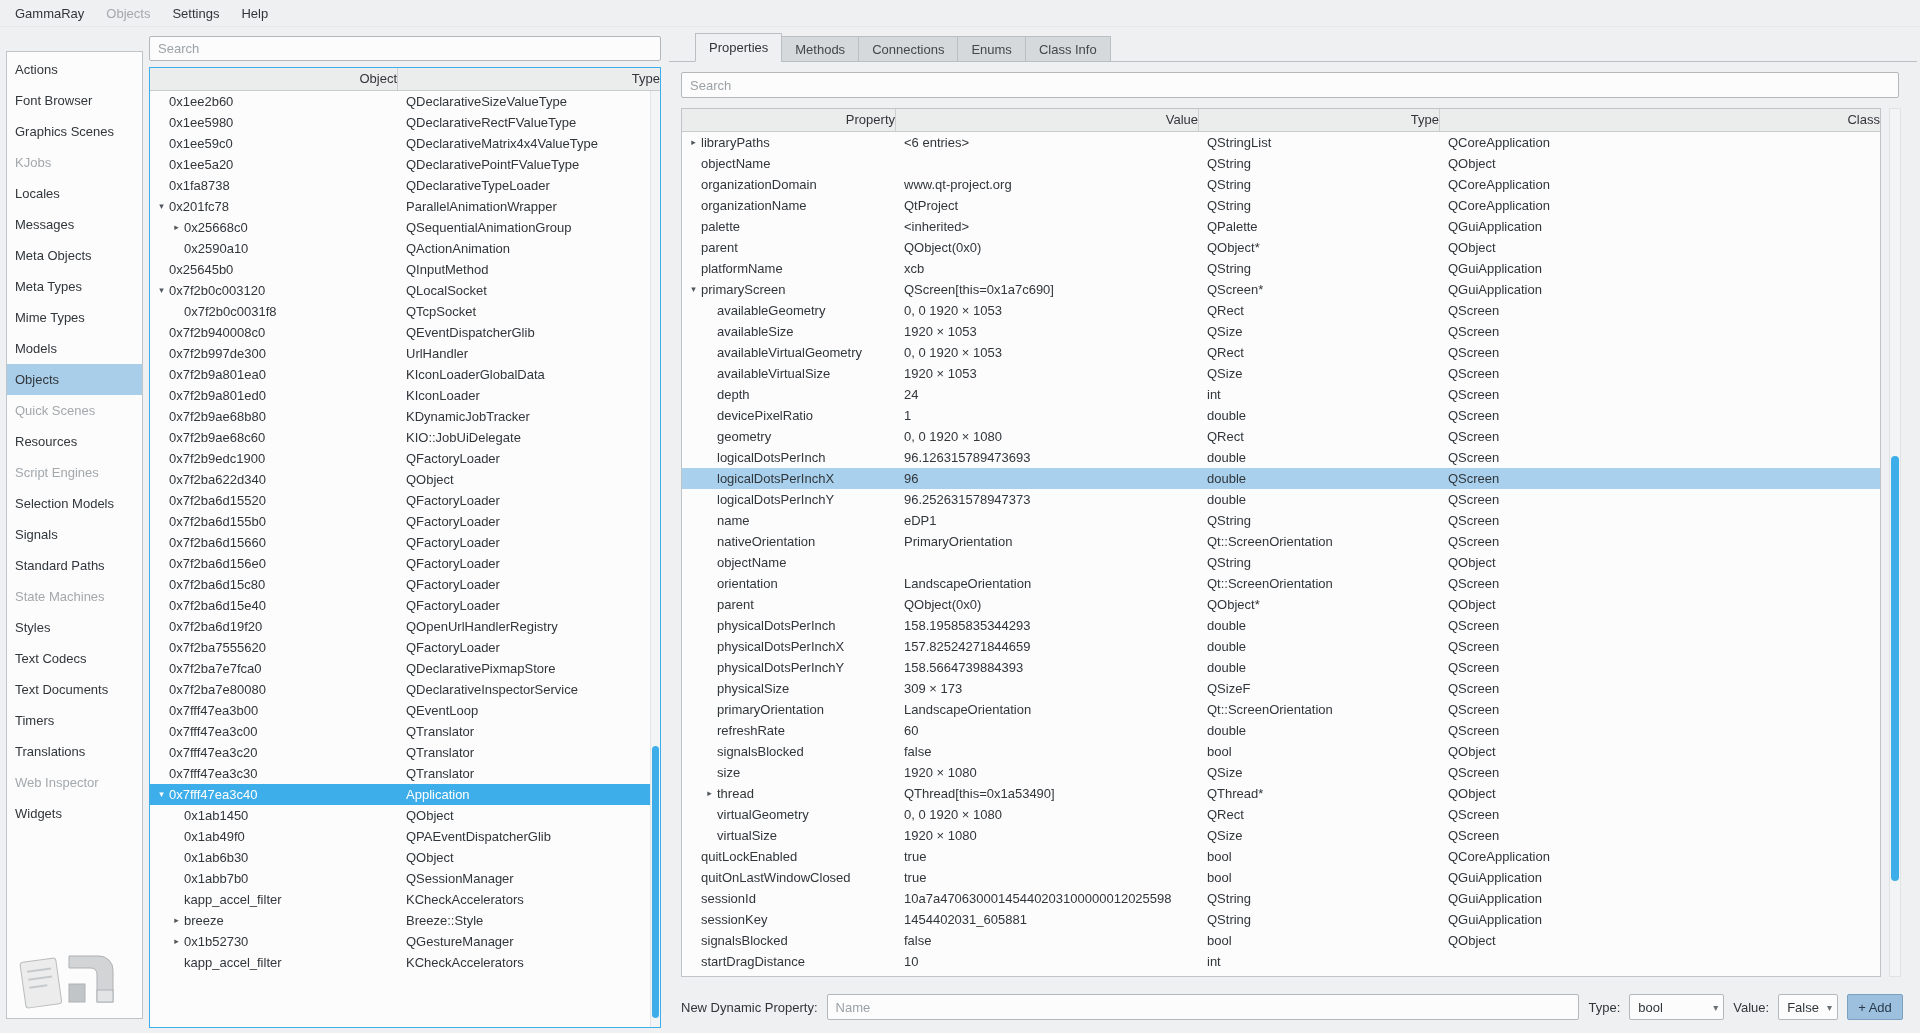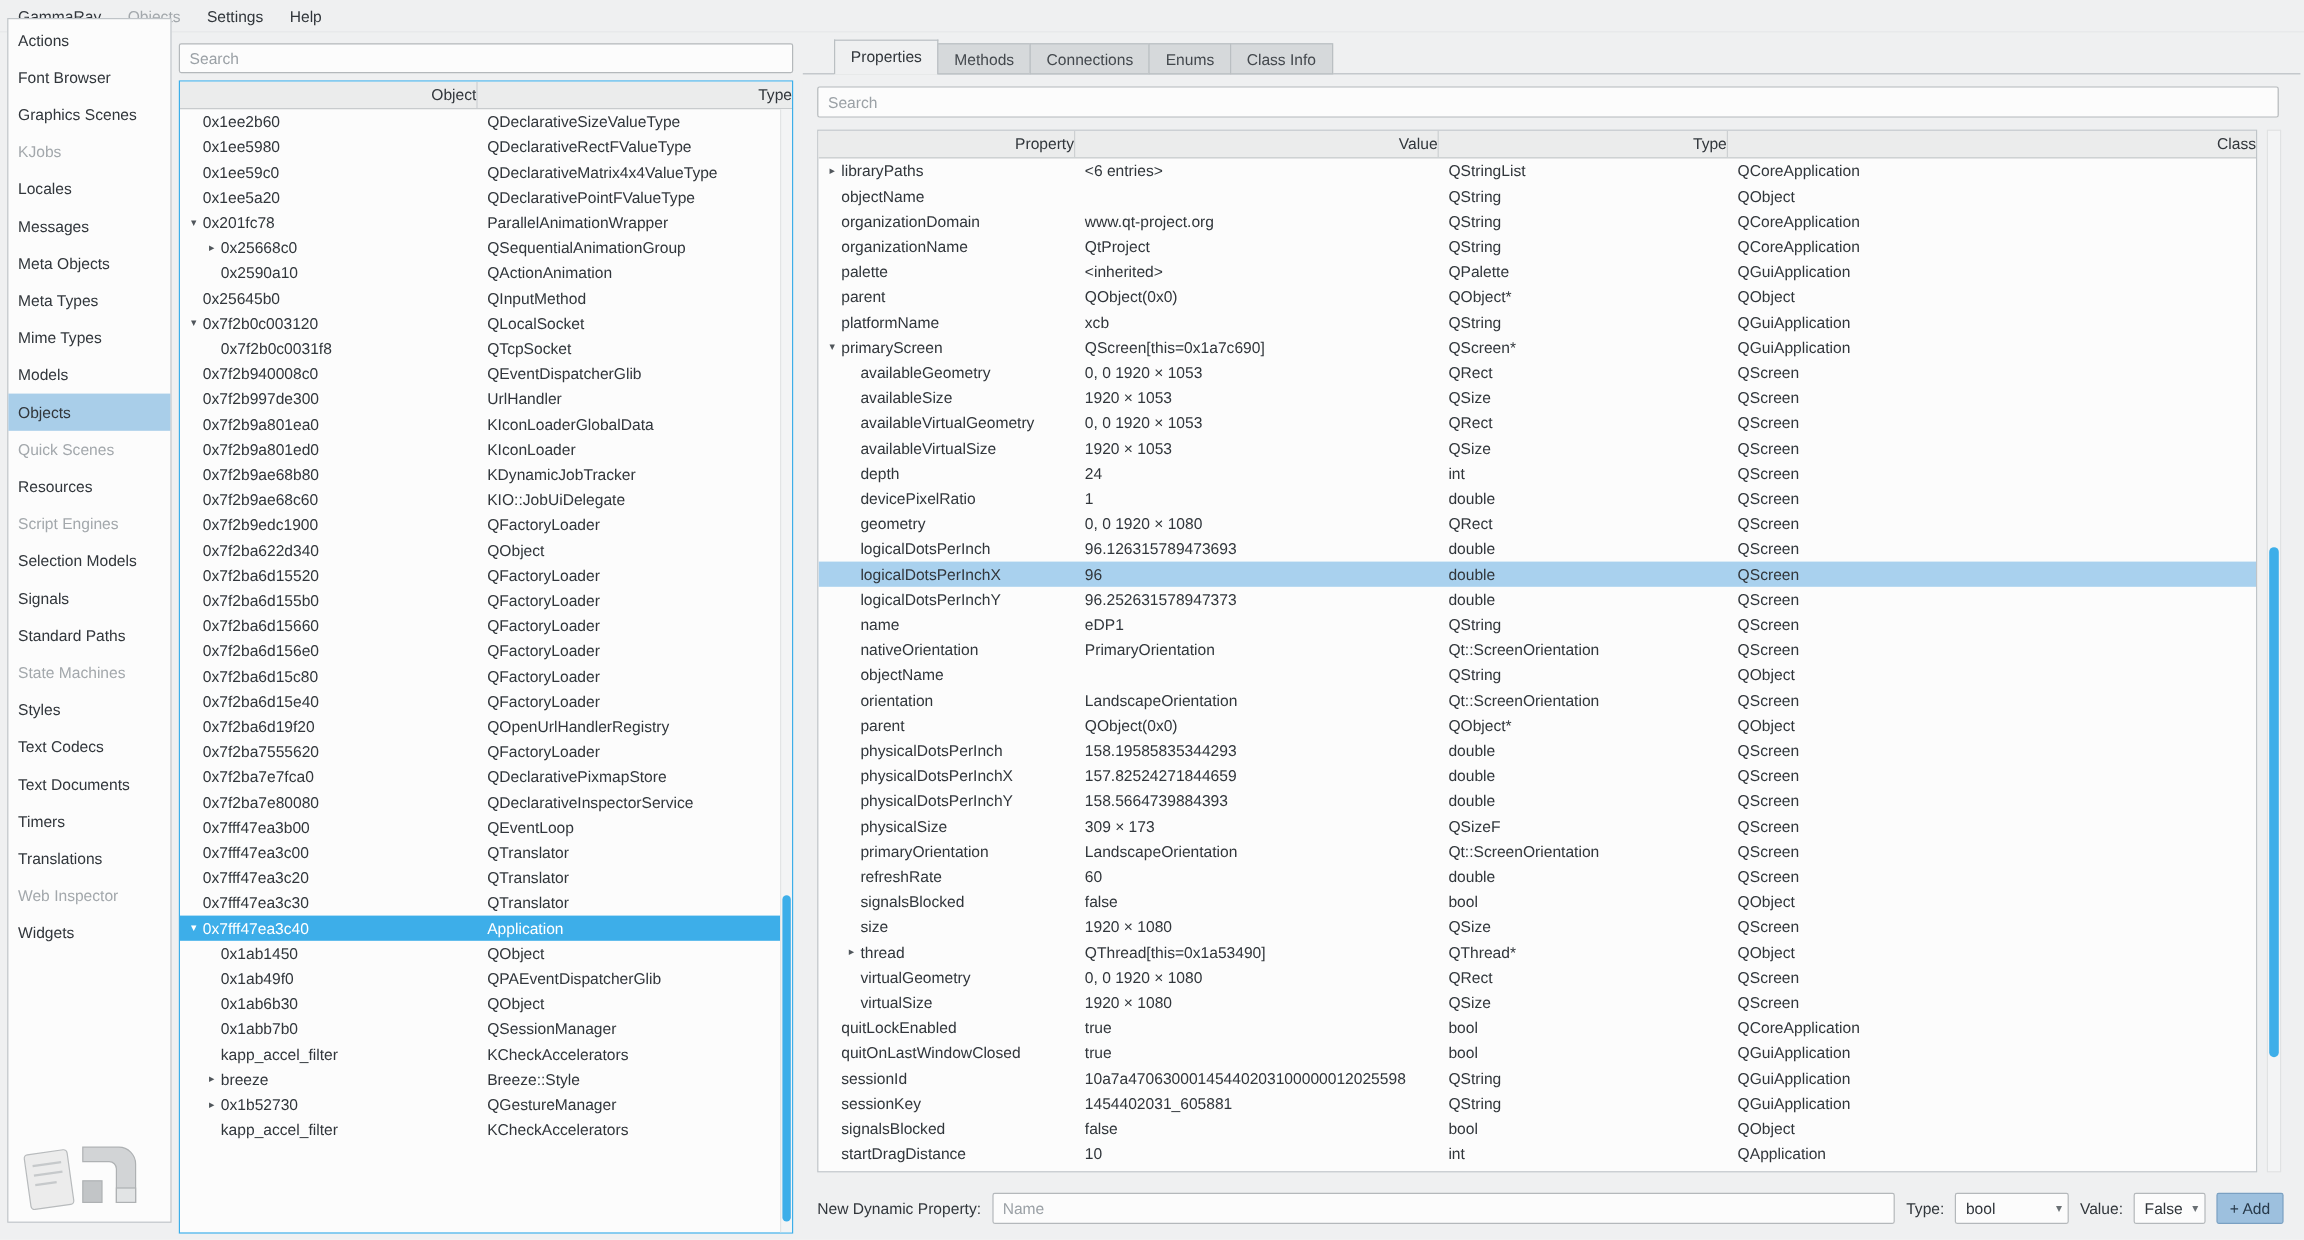--- a/index.html
+++ b/index.html
@@ -4,21 +4,21 @@
 <style>
   * { margin:0; padding:0; box-sizing:border-box; }
   html,body { width:1920px; height:1033px; overflow:hidden; background:#eff0f1;
     font-family:"Liberation Sans","DejaVu Sans",sans-serif; color:#31363b; }
   .menubar { position:absolute; left:0; top:0; right:0; height:27px; display:flex;
     align-items:center; padding-left:4px; background:#eff0f1; border-bottom:1px solid #e6e8e9; }
   .menu-item { padding:0 11px; font-size:13px; line-height:27px; cursor:default; }
   .dim { color:#a3a8ac; }
 
   
-  .sidebar { position:absolute; left:6px; top:15px; width:137px; bottom:14px;
+  .sidebar { position:absolute; left:6px; top:51px; width:137px; bottom:14px;
     background:#fcfcfc; border:1px solid #bfc4c8; }
   .side-list { padding-top:2px; }
   .side-item { height:31px; line-height:31px; padding-left:8px; font-size:13px;
     white-space:nowrap; overflow:hidden; }
   .side-item.sel { background:#a9cee9; }
   .logo-wrap { position:absolute; left:10px; bottom:6px; width:110px; height:72px; }
 
   
   .search { background:#fcfcfc; border:1px solid #b4b8bb; border-radius:2px;
     font-family:"Liberation Sans","DejaVu Sans",sans-serif; font-size:13px; color:#31363b; padding:0 8px; }
@@ -168,20 +168,27 @@
       </div>
       <div class="trow">
         <div class="tcell obj" style="padding-left: 4px;">
           <span class="expander stub"></span>
           <span class="txt">0x1ee5a20</span>
         </div>
         <div class="tcell typ">QDeclarativePointFValueType</div>
       </div>
       <div class="trow">
         <div class="tcell obj" style="padding-left: 4px;">
+          <span class="expander stub"></span>
+          <span class="txt">0x1fa8738</span>
+        </div>
+        <div class="tcell typ">QDeclarativeTypeLoader</div>
+      </div>
+      <div class="trow">
+        <div class="tcell obj" style="padding-left: 4px;">
           <span class="expander">▾</span>
           <span class="txt">0x201fc78</span>
         </div>
         <div class="tcell typ">ParallelAnimationWrapper</div>
       </div>
       <div class="trow">
         <div class="tcell obj" style="padding-left: 19px;">
           <span class="expander">▸</span>
           <span class="txt">0x25668c0</span>
         </div>
@@ -808,21 +815,20 @@
           <div class="pcell c-type">bool</div>
           <div class="pcell c-class">QObject</div>
         </div>
         <div class="prow">
           <div class="pcell c-prop" style="padding-left: 4px;">
             <span class="expander"></span>
             <span class="txt">startDragDistance</span>
           </div>
           <div class="pcell c-val">10</div>
           <div class="pcell c-type">int</div>
-          <div class="pcell c-class">QApplication</div>
         </div>
       </div>
   </div>
 
   <div class="vtrack pane-scroll">
     <div class="vthumb"></div>
   </div>
 
   <div class="newprop-bar">
     <span class="np-label">New Dynamic Property:</span>

